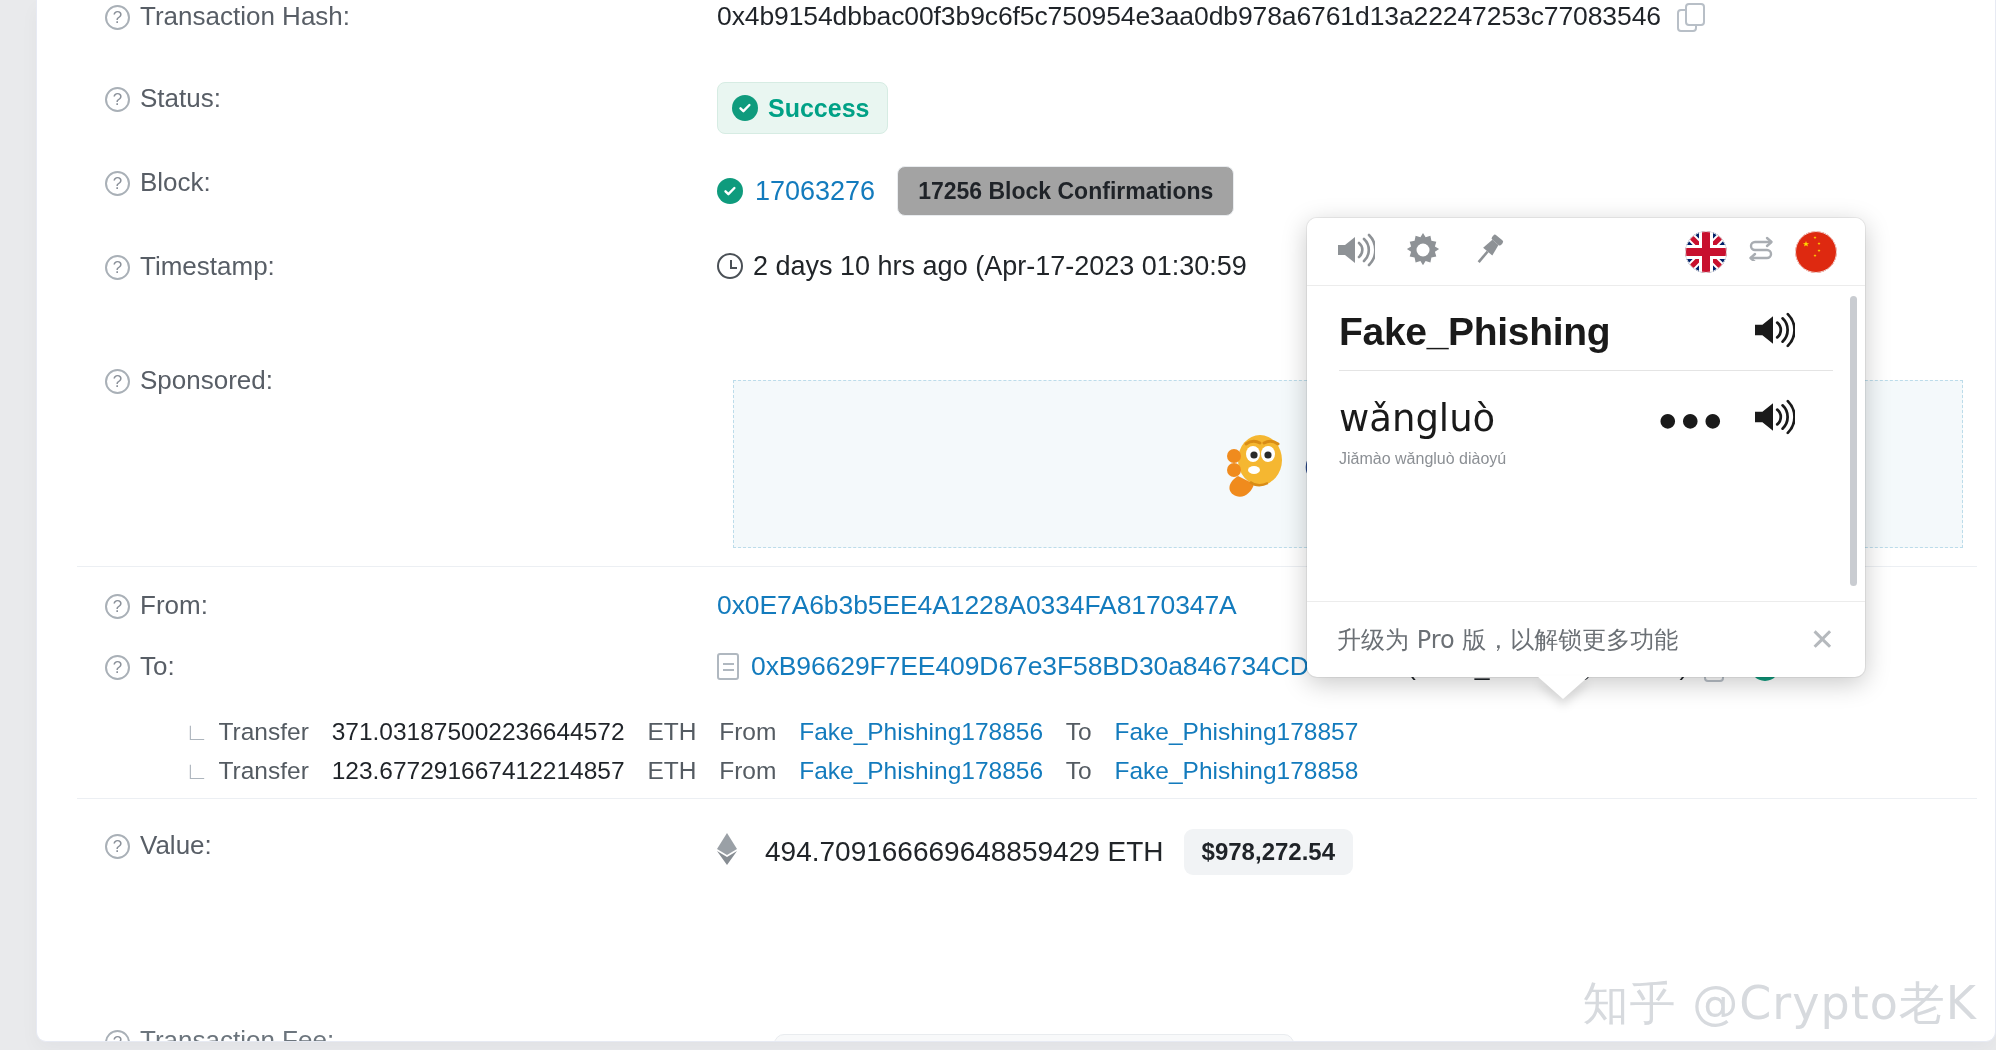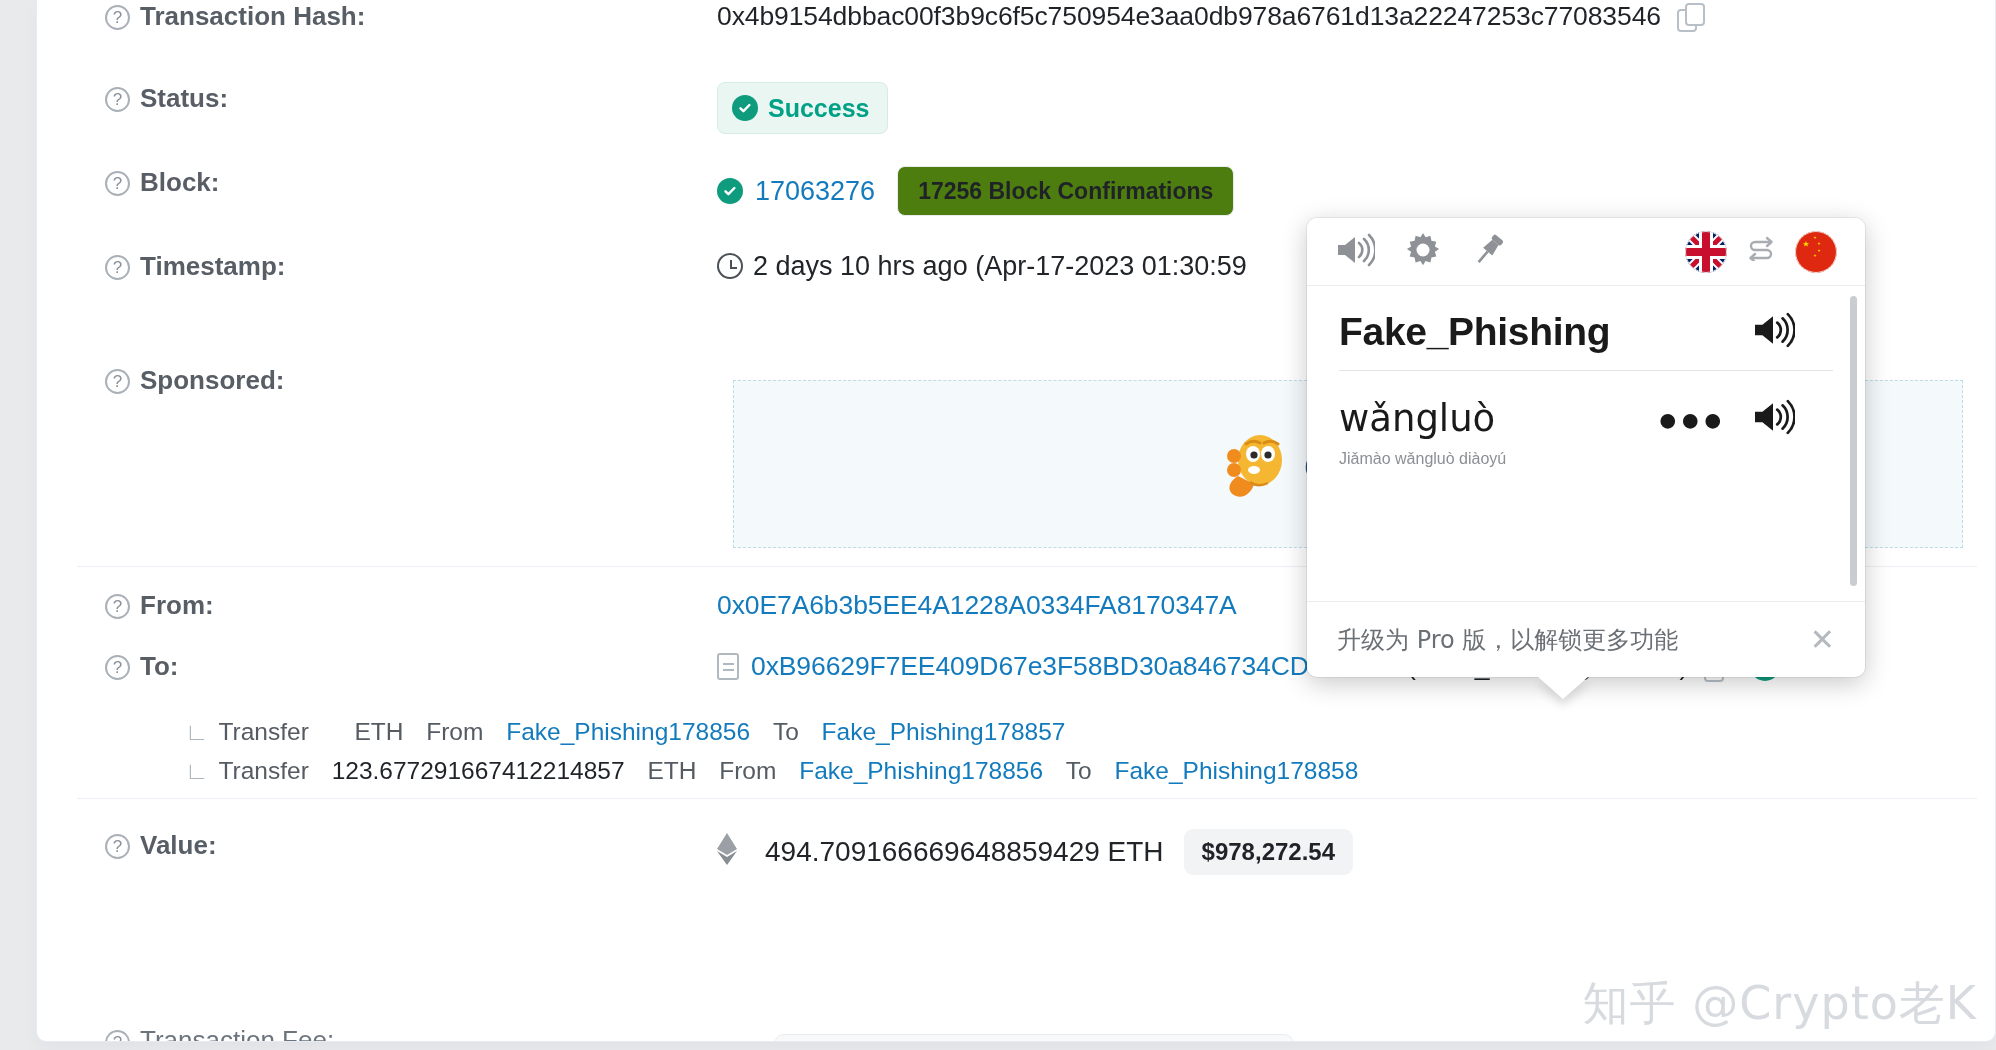--- a/index.html
+++ b/index.html
@@ -53,21 +53,21 @@
     width: 640px;
     flex: 0 0 640px;
     display: flex;
     align-items: flex-start;
     gap: 10px;
     color: #6c757d;
     font-size: 26px;
     line-height: 32px;
     padding-left: 28px;
   }
-  .label .lbl-text { color: #585e66; font-weight: bold; }
+  .label .lbl-text { color: #585e66; }
 
   .qmark {
     display: inline-block;
     width: 25px; height: 25px;
     flex: 0 0 25px;
     border: 2px solid #a9b0b7;
     border-radius: 50%;
     color: #8a9099;
     font-size: 17px;
     line-height: 21px;
@@ -140,21 +140,21 @@
 
   .block-link {
     color: #137bbd;
     font-size: 27px;
     text-decoration: none;
     margin-left: 12px;
   }
   .conf-pill {
     display: inline-block;
     margin-left: 22px;
-    background: #4d7c0f;
+    background: #a3a3a3;
     border: 1px solid #e9ecef;
     border-radius: 8px;
     padding: 8px 20px;
     font-size: 23px;
     font-weight: bold;
     color: #1f2328;
   }
 
   .clock-icon {
     width: 26px; height: 26px;
@@ -469,20 +469,21 @@
               </svg>
           </span>
         </div>
       </div>
 
       <div style="height:92px; padding-top:6px;">
         <div class="transfer-line">
           <span class="corner">∟</span>
           <span>Transfer</span>
           <span class="sep">&nbsp;</span>
+          <span class="num">371.031875002236644572</span>
           <span class="sep">&nbsp;</span>
           <span>ETH</span>
           <span class="sep">&nbsp;</span>
           <span>From</span>
           <span class="sep">&nbsp;</span>
           <a href="#">Fake_Phishing178856</a>
           <span class="sep">&nbsp;</span>
           <span>To</span>
           <span class="sep">&nbsp;</span>
           <a href="#">Fake_Phishing178857</a>

